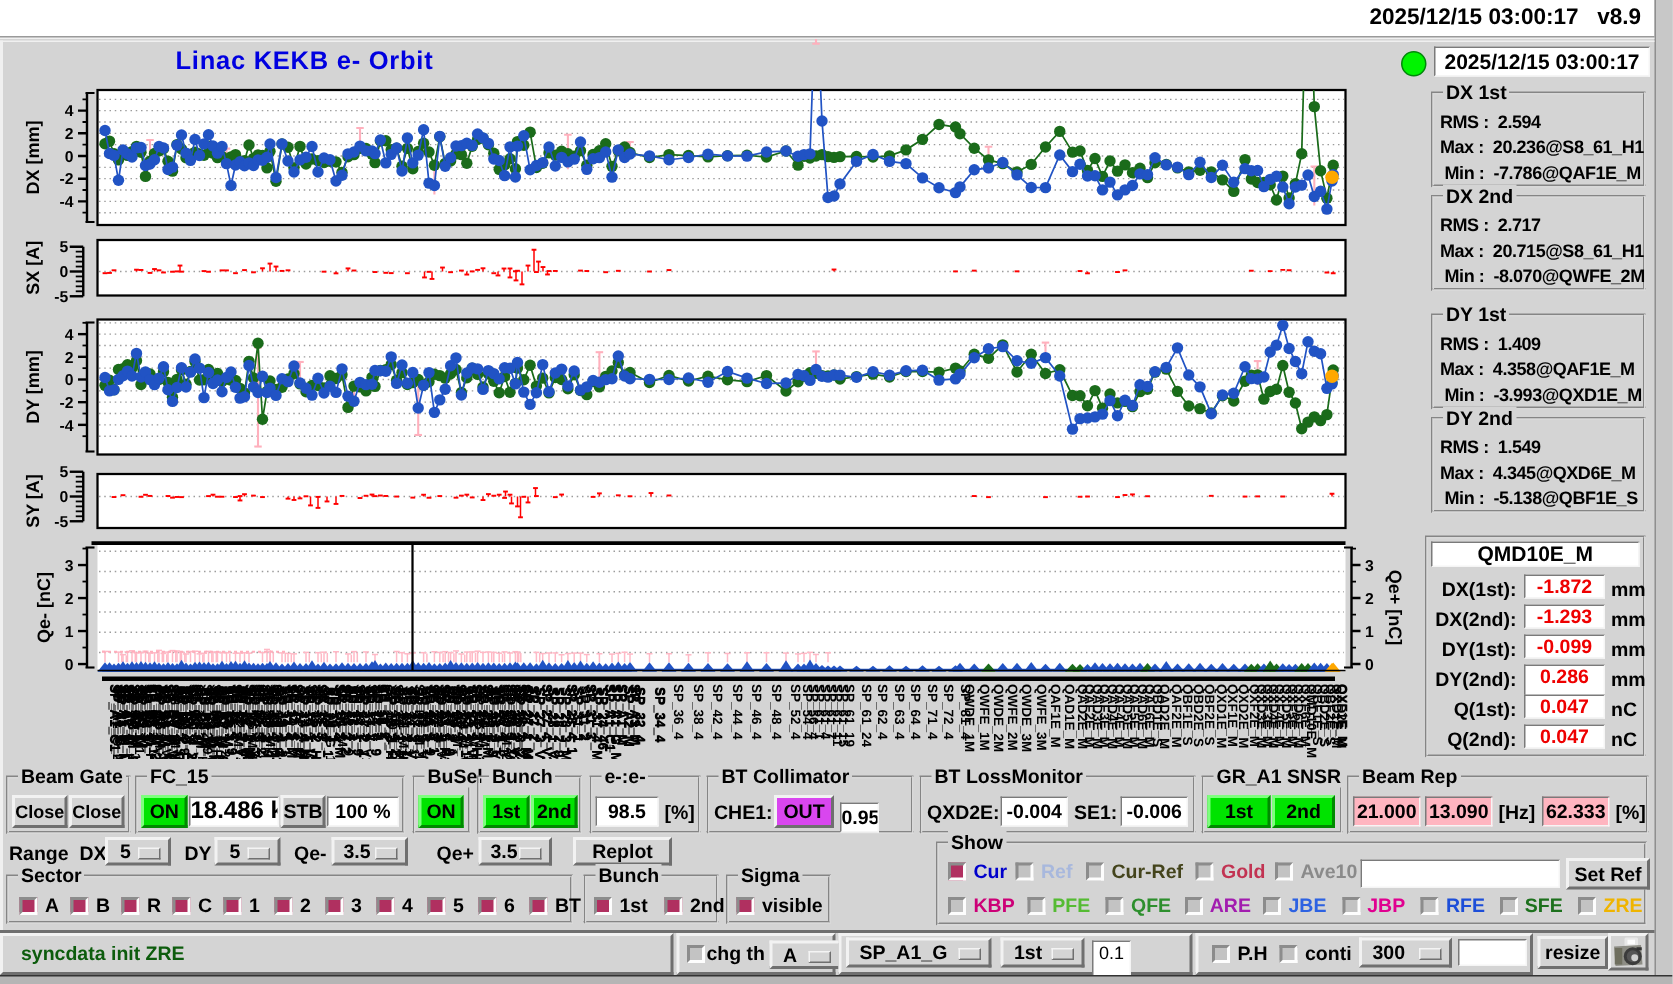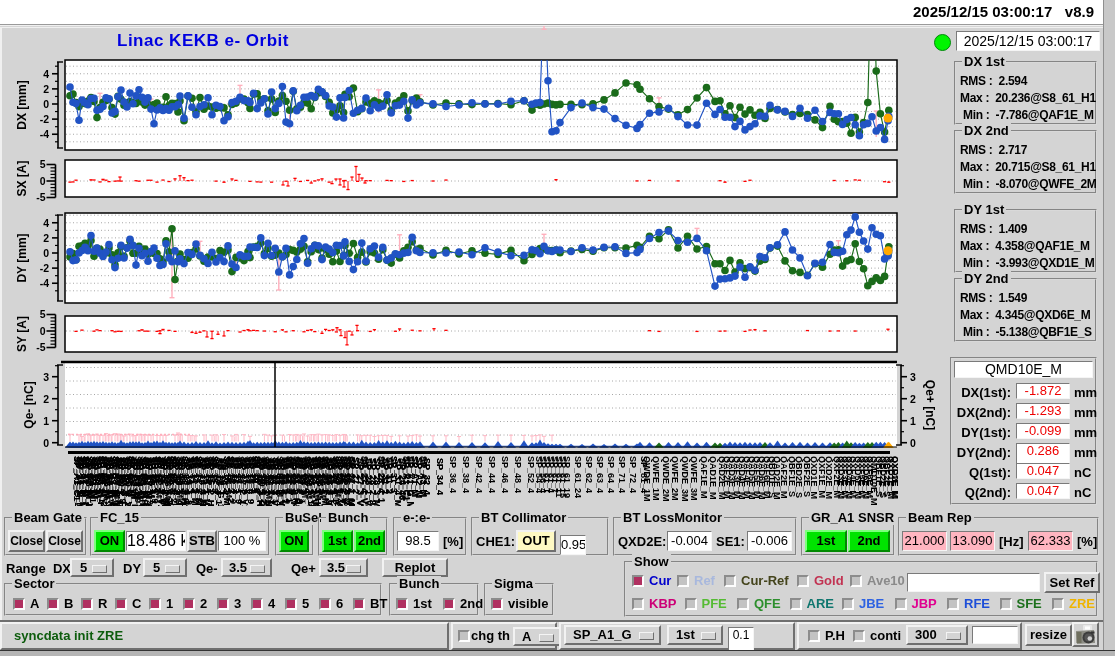--- a/index.html
+++ b/index.html
@@ -12,21 +12,21 @@
 .raised { border-top:2px solid #f2f2f2; border-left:2px solid #f2f2f2;
   border-bottom:2px solid #6f6f6f; border-right:2px solid #6f6f6f; background:#d4d4d4; }
 .gb { position:absolute; border:2px groove #d9d9d9; }
 .gb > .lab { position:absolute; top:-9px; left:6px; background:#d4d4d4; padding:0 2px;
   font-size:13px; font-weight:bold; white-space:nowrap; }
 .btn { position:absolute; font-size:13px; font-weight:bold; text-align:center;
   border-top:2px solid #f2f2f2; border-left:2px solid #f2f2f2;
   border-bottom:2px solid #6f6f6f; border-right:2px solid #6f6f6f; background:#d4d4d4; }
 .green { background:#00e300; border-top-color:#7dff7d; border-left-color:#7dff7d;
   border-bottom-color:#008a00; border-right-color:#008a00; }
-.entry { position:absolute; background:#fff; font-size:13px; font-weight:normal; text-align:center; white-space:nowrap; overflow:hidden;
+.entry { position:absolute; background:#fff; font-size:13px; font-weight:bold; text-align:center; white-space:nowrap; overflow:hidden;
   border-top:1px solid #7a7a7a; border-left:1px solid #7a7a7a;
   border-bottom:1px solid #f5f5f5; border-right:1px solid #f5f5f5; }
 .pink { background:#ffb5c0; }
 .cb { position:absolute; width:12px; height:12px;
   border-top:2px solid #8c8c8c; border-left:2px solid #8c8c8c;
   border-bottom:2px solid #fdfdfd; border-right:2px solid #fdfdfd; background:#b03060; }
 .cboff { background:#c3c3c3; }
 .lbl { position:absolute; font-size:13px; font-weight:bold; white-space:nowrap; }
 .opt { position:absolute; font-size:13px; font-weight:bold;
   border-top:2px solid #f2f2f2; border-left:2px solid #f2f2f2;
@@ -1944,21 +1944,21 @@
     <div class="btn green" style="left:34px;top:11px;width:31px;height:22px;line-height:18px">2nd</div>
   </div>
 <div class="gb" style="left:393px;top:517px;width:74px;height:39px">
     <div class="lab">e-:e-</div>
     <div class="entry" style="left:2px;top:12px;width:42px;height:20px;line-height:18px">98.5</div>
     <div class="lbl" style="left:48px;top:15px">[%]</div>
   </div>
 <div class="gb" style="left:471px;top:517px;width:138px;height:39px">
     <div class="lab">BT Collimator</div>
     <div class="lbl" style="left:3px;top:15px">CHE1:</div>
-    <div class="btn" style="left:43px;top:11px;width:40px;height:22px;line-height:18px;background:#fef9c3">OUT</div>
+    <div class="btn" style="left:43px;top:11px;width:40px;height:22px;line-height:18px;background:#d946ef">OUT</div>
     <div class="entry" style="left:87px;top:16px;width:26px;height:20px;line-height:18px">0.951</div>
   </div>
 <div class="gb" style="left:613px;top:517px;width:184px;height:39px">
     <div class="lab">BT LossMonitor</div>
     <div class="lbl" style="left:3px;top:15px">QXD2E:</div>
     <div class="entry" style="left:52px;top:12px;width:45px;height:20px;line-height:18px">-0.004</div>
     <div class="lbl" style="left:101px;top:15px">SE1:</div>
     <div class="entry" style="left:132px;top:12px;width:45px;height:20px;line-height:18px">-0.006</div>
   </div>
 <div class="gb" style="left:801px;top:517px;width:94px;height:39px">
@@ -2034,21 +2034,21 @@
     <div class="lbl" style="left:241px;top:10px;color:#8a8a8a">Ave10</div>
     <div class="entry" style="left:281px;top:10px;width:133px;height:19px"></div>
     <div class="btn" style="left:418px;top:9px;width:56px;height:21px;line-height:17px">Set Ref</div>
     <div class="cb cboff" style="left:6.0px;top:35px"></div>
     <div class="lbl" style="left:23.0px;top:33px;color:#cc0077">KBP</div>
     <div class="cb cboff" style="left:58.5px;top:35px"></div>
     <div class="lbl" style="left:75.5px;top:33px;color:#55bb33">PFE</div>
     <div class="cb cboff" style="left:111.0px;top:35px"></div>
     <div class="lbl" style="left:128.0px;top:33px;color:#2d8f2d">QFE</div>
     <div class="cb cboff" style="left:163.5px;top:35px"></div>
-    <div class="lbl" style="left:180.5px;top:33px;color:#0f766e">ARE</div>
+    <div class="lbl" style="left:180.5px;top:33px;color:#a21caf">ARE</div>
     <div class="cb cboff" style="left:216.0px;top:35px"></div>
     <div class="lbl" style="left:233.0px;top:33px;color:#2d62e2">JBE</div>
     <div class="cb cboff" style="left:268.5px;top:35px"></div>
     <div class="lbl" style="left:285.5px;top:33px;color:#e00090">JBP</div>
     <div class="cb cboff" style="left:321.0px;top:35px"></div>
     <div class="lbl" style="left:338.0px;top:33px;color:#1d4ed8">RFE</div>
     <div class="cb cboff" style="left:373.5px;top:35px"></div>
     <div class="lbl" style="left:390.5px;top:33px;color:#1d701d">SFE</div>
     <div class="cb cboff" style="left:426.0px;top:35px"></div>
     <div class="lbl" style="left:443.0px;top:33px;color:#efb400">ZRE</div>

